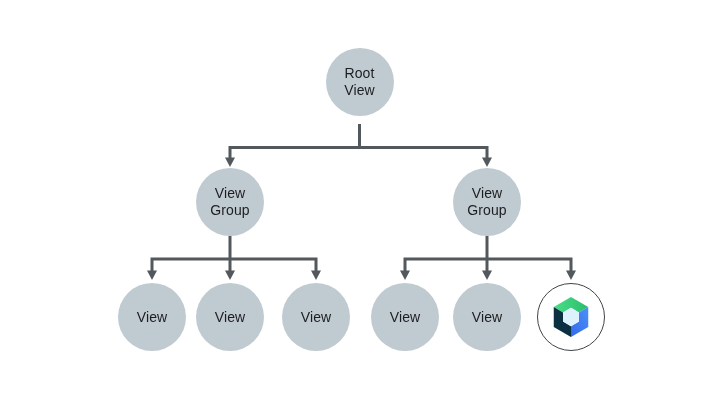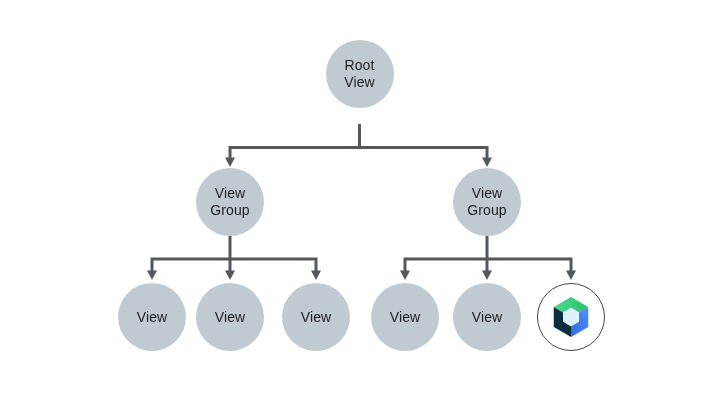--- a/index.html
+++ b/index.html
@@ -59,21 +59,21 @@
       <polygon points="482,157.5 492,157.5 487,167"></polygon>
       <polygon points="147,270.5 157,270.5 152,280"></polygon>
       <polygon points="225,270.5 235,270.5 230,280"></polygon>
       <polygon points="311,270.5 321,270.5 316,280"></polygon>
       <polygon points="400,270.5 410,270.5 405,280"></polygon>
       <polygon points="482,270.5 492,270.5 487,280"></polygon>
       <polygon points="566,270.5 576,270.5 571,280"></polygon>
     </g>
   </svg>
 
-  <div class="node" style="left:325.5px;top:40px;">
+  <div class="node" style="left:325.5px;top:48px;">
     <span>Root</span>
     <span>View</span>
   </div>
 
   <div class="node" style="left:196px;top:168px;">
     <span>View</span>
     <span>Group</span>
   </div>
 
   <div class="node" style="left:453px;top:168px;">

